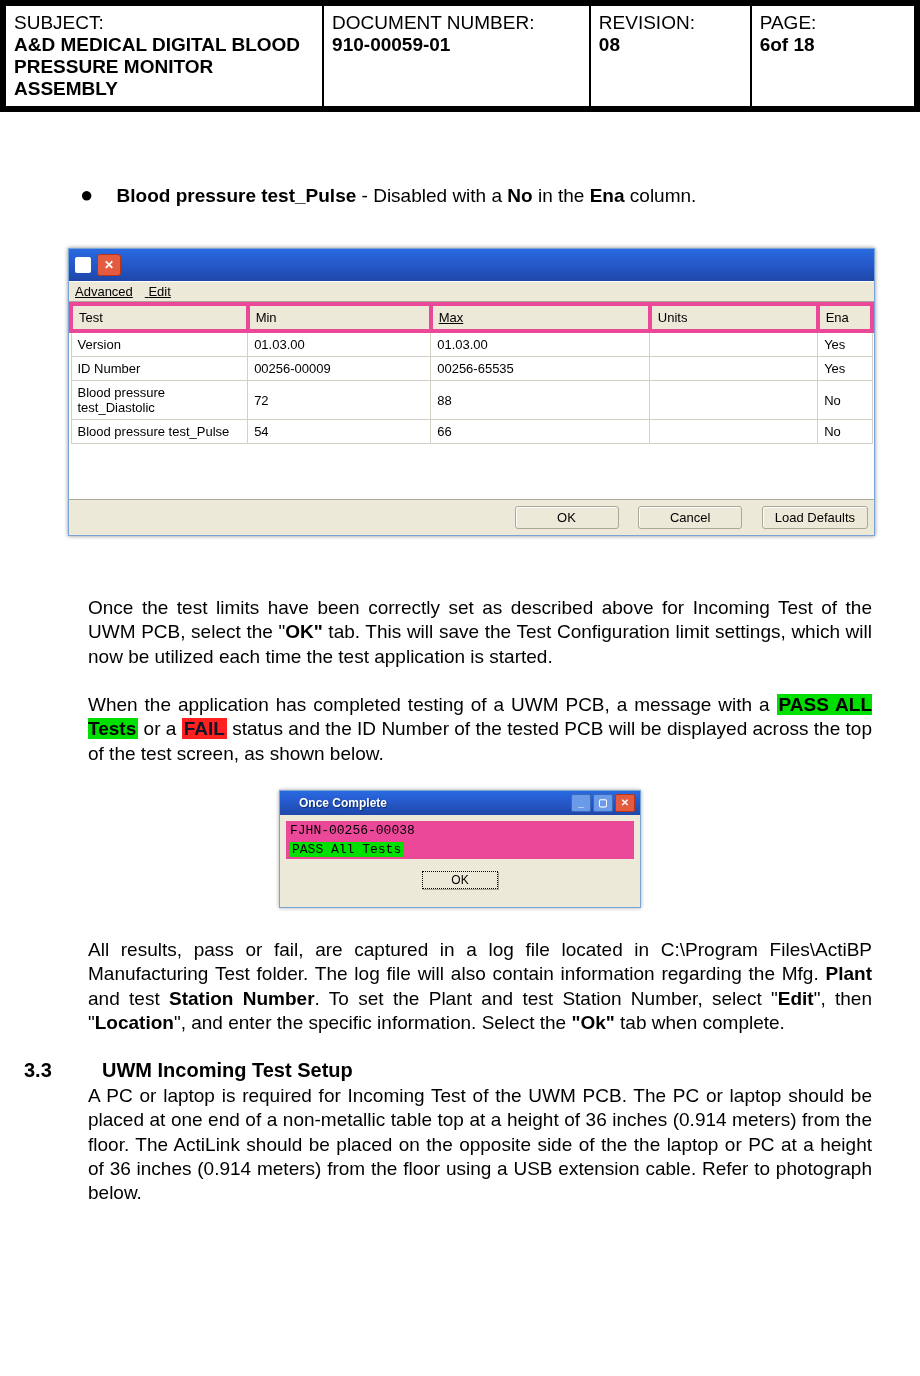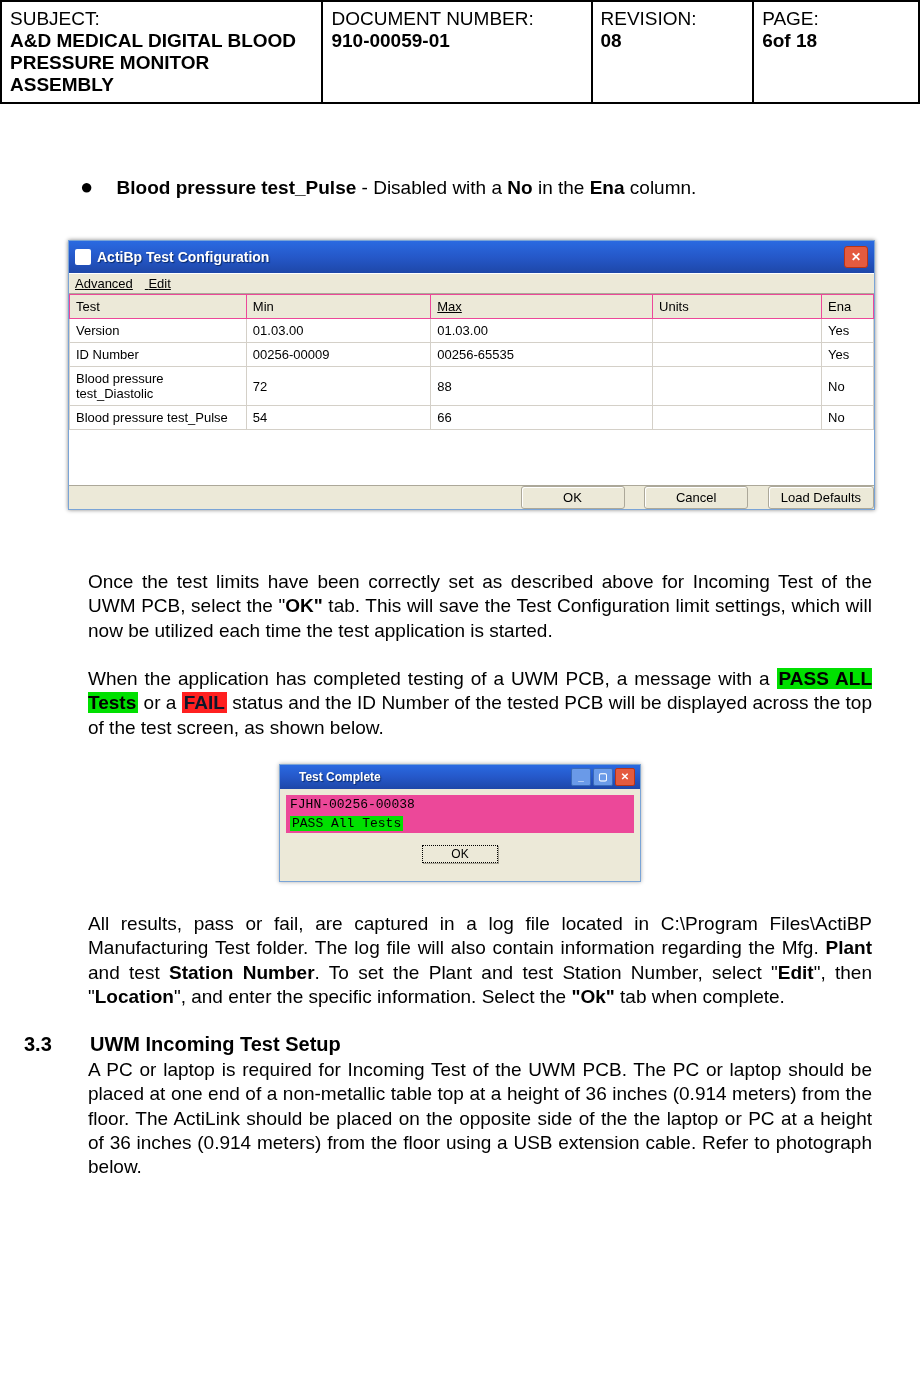--- a/index.html
+++ b/index.html
@@ -7,21 +7,21 @@
     font-size: 19px;
     margin: 0;
     padding: 0;
     background: #fff;
     color: #000;
     width: 920px;
   }
   .header-table {
     width: 100%;
     border-collapse: collapse;
-    border: 2px solid #000000;
+    border: 6px solid #000000;
     padding-left: 43px;
   }
   .header-table td {
     border: 2px solid #000;
     padding: 6px 8px;
     vertical-align: top;
     font-size: 19px;
   }
   .header-table .label { font-weight: normal; }
   .header-table .val { font-weight: bold; }
@@ -70,40 +70,41 @@
   }
   .menubar span { margin-right: 12px; }
   .config-table {
     width: 100%;
     border-collapse: collapse;
     background: #fff;
     font-size: 13px;
   }
   .config-table th {
     background: #ece9d8;
-    border: 1px solid #ec4899;
+    border: 4px solid #ec4899;
     text-align: left;
     font-weight: normal;
     padding: 4px 6px;
     font-size: 13px;
   }
   .config-table td {
     border: 1px solid #d4d0c8;
     padding: 4px 6px;
     font-size: 13px;
   }
   .config-table .col-test { width: 170px; }
   .config-table .col-min { width: 180px; }
   .config-table .col-max { width: 220px; text-decoration: underline; }
   .config-table .col-units { width: 165px; }
   .config-table .col-ena { width: 40px; }
   .blank-area { height: 55px; background:#fff; }
   .dialog-buttons {
     background: #ece9d8;
     border-top: 1px solid #aca899;
+    padding: 6px;
     text-align: right;
   }
   .winbtn {
     display: inline-block;
     min-width: 78px;
     padding: 3px 12px;
     margin-left: 16px;
     background: #ece9d8;
     border: 1px solid #aca899;
     border-radius: 3px;
@@ -150,20 +151,21 @@
   .tc-text { font-family: "Courier New", monospace; font-size: 13px; background:#ec4899; padding:2px 4px; }
   .tc-pass { background:#00e000; color:#000; display:inline-block; padding:0 2px; }
   .tc-btnrow { text-align:center; padding: 12px 0 12px 0; }
   .tc-ok {
     display:inline-block; padding:1px 28px; border:1px dotted #000;
     background:#ece9d8; font-size:12px; box-shadow: 1px 1px 0 #aca899;
   }
   .section-head {
     display:flex;
     margin: 24px 20px 2px 0;
+    gap: 12px;
   }
   .section-num { width: 66px; font-weight: bold; font-size: 20px; padding-left:4px;}
   .section-title { font-weight: bold; font-size: 20px; }
 </style>
 </head>
 <body>
 
 <table class="header-table">
   <tbody>
       <tr>
@@ -190,21 +192,20 @@
 <div class="content">
 
   <div class="bullet-line">
     <span class="bullet-dot">●</span>
     <span class="bold">Blood pressure test_Pulse</span><span> - Disabled with a </span><span class="bold">No</span><span> in the </span><span class="bold">Ena</span><span> column.</span>
   </div>
 
   <div class="screenshot1">
     <div class="titlebar">
       <span class="appicon"></span>
-      <span class="titletext">ActiBp Test Configuration</span>
       <span class="closebtn">✕</span>
     </div>
     <div class="menubar">
       <span>Advanced</span>
       <span>Edit</span>
     </div>
     <table class="config-table">
       <thead>
         <tr>
           <th class="col-test">Test</th>
@@ -257,21 +258,21 @@
     <span>Once the test limits have been correctly set as described above for Incoming Test of the UWM PCB, select the "</span><span class="bold">OK"</span><span> tab. This will save the Test Configuration limit settings, which will now be utilized each time the test application is started.</span>
   </div>
 
   <div class="para">
     <span>When the application has completed testing of a UWM PCB, a message with a </span><span class="highlight-green">PASS ALL Tests</span><span>  or a </span><span class="highlight-red">FAIL</span><span> status and the ID Number of the tested PCB will be displayed across the top of the test screen, as shown below.</span>
   </div>
 
   <div class="screenshot2">
     <div class="titlebar2">
       <span class="appicon" style="width:14px;height:14px"></span>
-      <span class="titletext">Test Complete</span>
+      <span class="titletext">Once Complete</span>
       <span class="winctrl">_</span>
       <span class="winctrl">▢</span>
       <span class="winctrl close">✕</span>
     </div>
     <div class="tc-body">
       <div class="tc-text">FJHN-00256-00038</div>
       <div class="tc-text"><span class="tc-pass">PASS All Tests</span></div>
       <div class="tc-btnrow">
         <span class="tc-ok">OK</span>
       </div>

